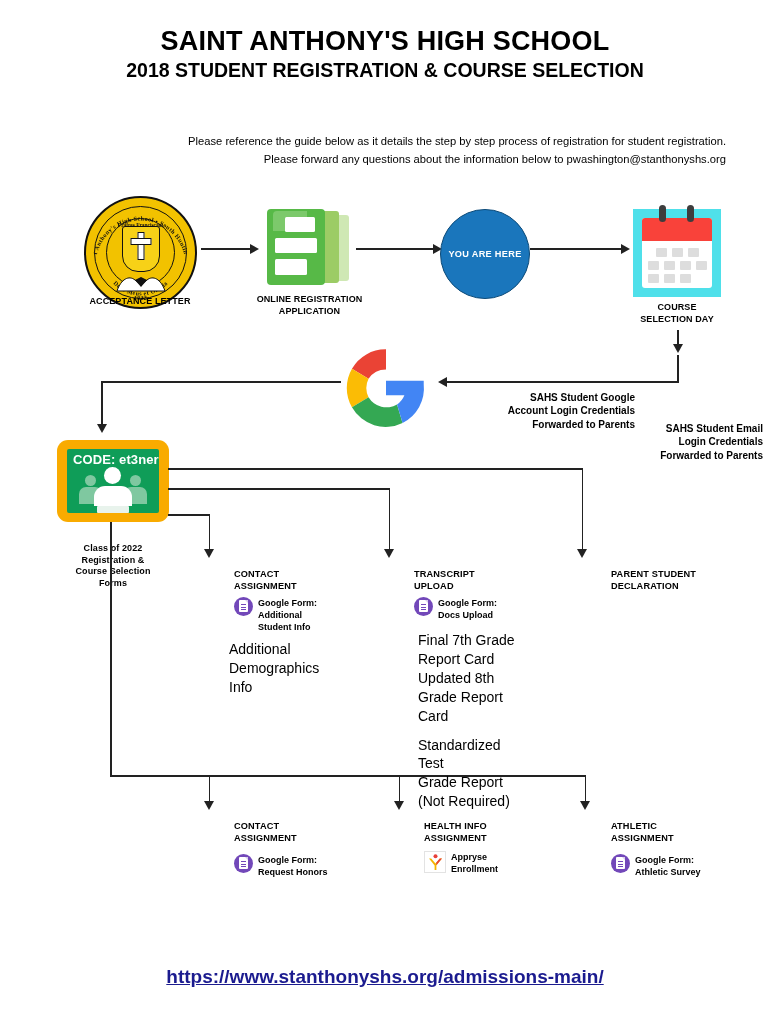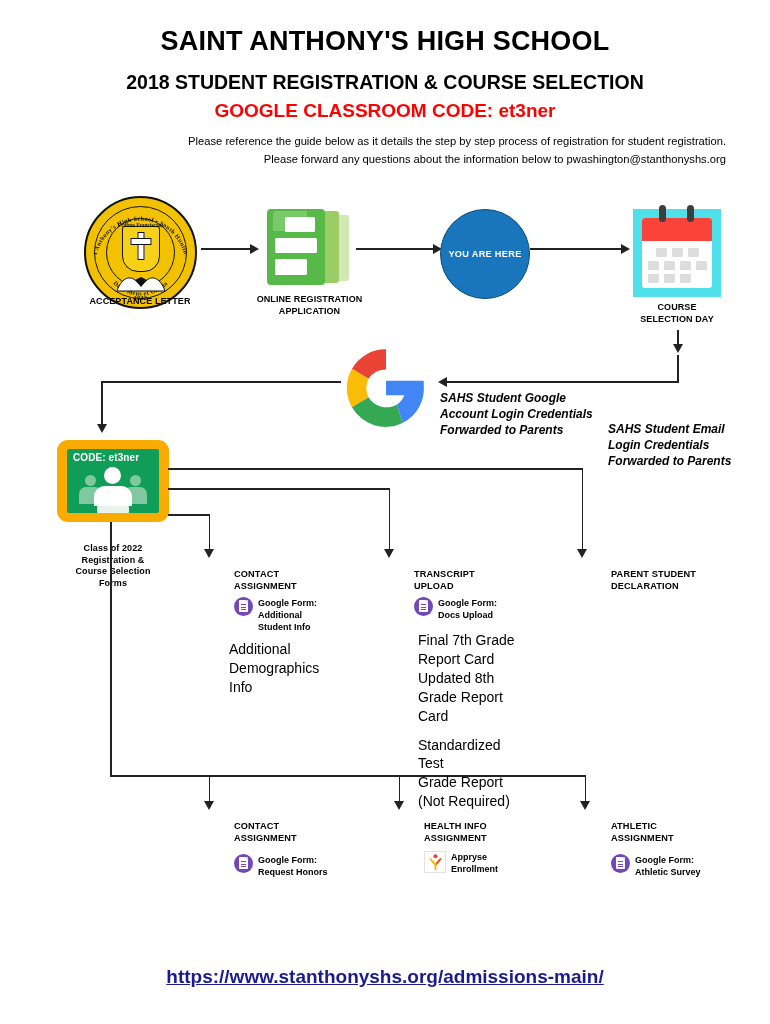--- a/index.html
+++ b/index.html
@@ -4,28 +4,28 @@
 <style>
   html,body{margin:0;padding:0;background:#fff;}
   body{width:770px;height:1024px;position:relative;
        font-family:"Liberation Sans","DejaVu Sans",sans-serif;
        color:#000;overflow:hidden;}
   .abs{position:absolute;}
 
   
   #header{top:26px;left:0;width:770px;text-align:center;}
   #title-main{font-size:27px;font-weight:bold;letter-spacing:.2px;line-height:1.12;}
-  #title-sub{font-size:19.5px;font-weight:bold;line-height:1.35;margin-top:13px;}
+  #title-sub{font-size:19.5px;font-weight:bold;line-height:1.35;margin-top:1px;}
   #title-code{font-size:19px;font-weight:bold;color:#FF0000;line-height:1.45;margin-top:1px;}
   #intro{top:132px;left:44px;width:682px;text-align:right;
          font-size:11.2px;line-height:1.62;font-weight:400;}
 
   
   .cap{font-size:9px;font-weight:bold;line-height:1.28;text-align:center;letter-spacing:.1px;}
-  .note{font-size:12px;font-weight:bold;line-height:1.33;text-align:left;font-style:italic;}
+  .note{font-size:10px;font-weight:bold;line-height:1.33;text-align:right;}
   .hdg{font-size:9.2px;font-weight:bold;line-height:1.35;letter-spacing:.15px;}
   .sub{font-size:9px;font-weight:bold;line-height:1.35;}
   .lst{font-size:14px;font-weight:normal;line-height:1.35;}
 
   
   .hl{position:absolute;height:1.6px;background:#222;}
   .vl{position:absolute;width:1.6px;background:#222;}
   .ar-d{position:absolute;width:0;height:0;border-left:5px solid transparent;
         border-right:5px solid transparent;border-top:9px solid #222;}
   .ar-r{position:absolute;width:0;height:0;border-top:5px solid transparent;
@@ -84,21 +84,21 @@
   .cal-cell{position:absolute;width:11px;height:9px;background:#DDDDDD;border-radius:1px;}
 
   
   #gooG{top:342px;left:340px;width:92px;height:92px;}
 
   
   #classroom{top:440px;left:57px;width:112px;height:82px;background:#F9AB00;
              border-radius:11px;}
   .cr-inner{position:absolute;left:10px;top:9px;width:92px;height:64px;background:#0F9D58;
             border-radius:2px;overflow:hidden;}
-  .cr-code{position:absolute;left:6px;top:3px;color:#fff;font-size:10px;font-weight:bold;
+  .cr-code{position:absolute;left:6px;top:3px;color:#fff;font-size:13px;font-weight:bold;
            letter-spacing:.1px;white-space:nowrap;}
   .cr-head{position:absolute;border-radius:50%;background:#fff;}
   .cr-head-s{position:absolute;border-radius:50%;background:#7FC8A0;}
   .cr-body{position:absolute;background:#fff;border-radius:11px 11px 0 0;}
   .cr-body-s{position:absolute;background:#7FC8A0;border-radius:7px 7px 0 0;}
   .cr-board{position:absolute;left:30px;bottom:0px;width:32px;height:7px;background:#E8F3EC;
             border-radius:1px;}
 
   
   .gf{position:relative;width:19px;height:19px;border-radius:50%;background:#7248B9;
@@ -119,21 +119,20 @@
   #footer{top:966px;left:0;width:770px;text-align:center;}
   #footer a{font-size:19px;font-weight:bold;color:#1B1B8F;text-decoration:underline;
             font-family:"Liberation Sans",sans-serif;}
 </style>
 </head>
 <body>
 
 <div class="abs" id="header">
   <div id="title-main">SAINT ANTHONY'S HIGH SCHOOL</div>
   <div id="title-sub">2018 STUDENT REGISTRATION &amp; COURSE SELECTION</div>
-  <div id="title-code">GOOGLE CLASSROOM CODE: et3ner</div>
 </div>
 <div class="abs" id="intro">
   <div>Please reference the guide below as it details the step by step process of registration for student registration.</div>
   <div>Please forward any questions about the information below to pwashington@stanthonyshs.org</div>
 </div>
 
 <div class="abs" id="seal">
   <div class="seal-ring"></div>
   <div class="seal-ring2"></div>
   <div class="seal-ring3"></div>

